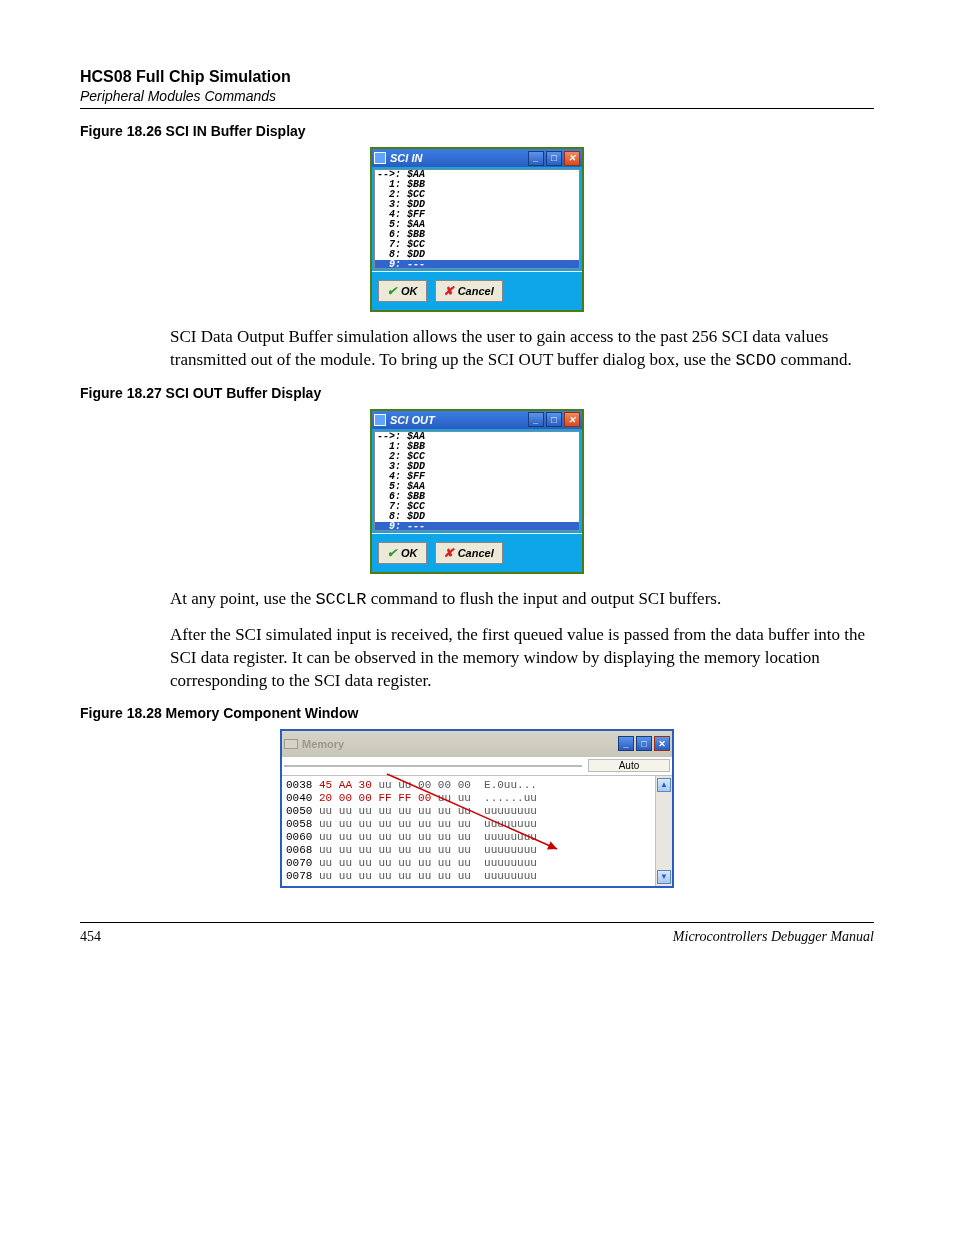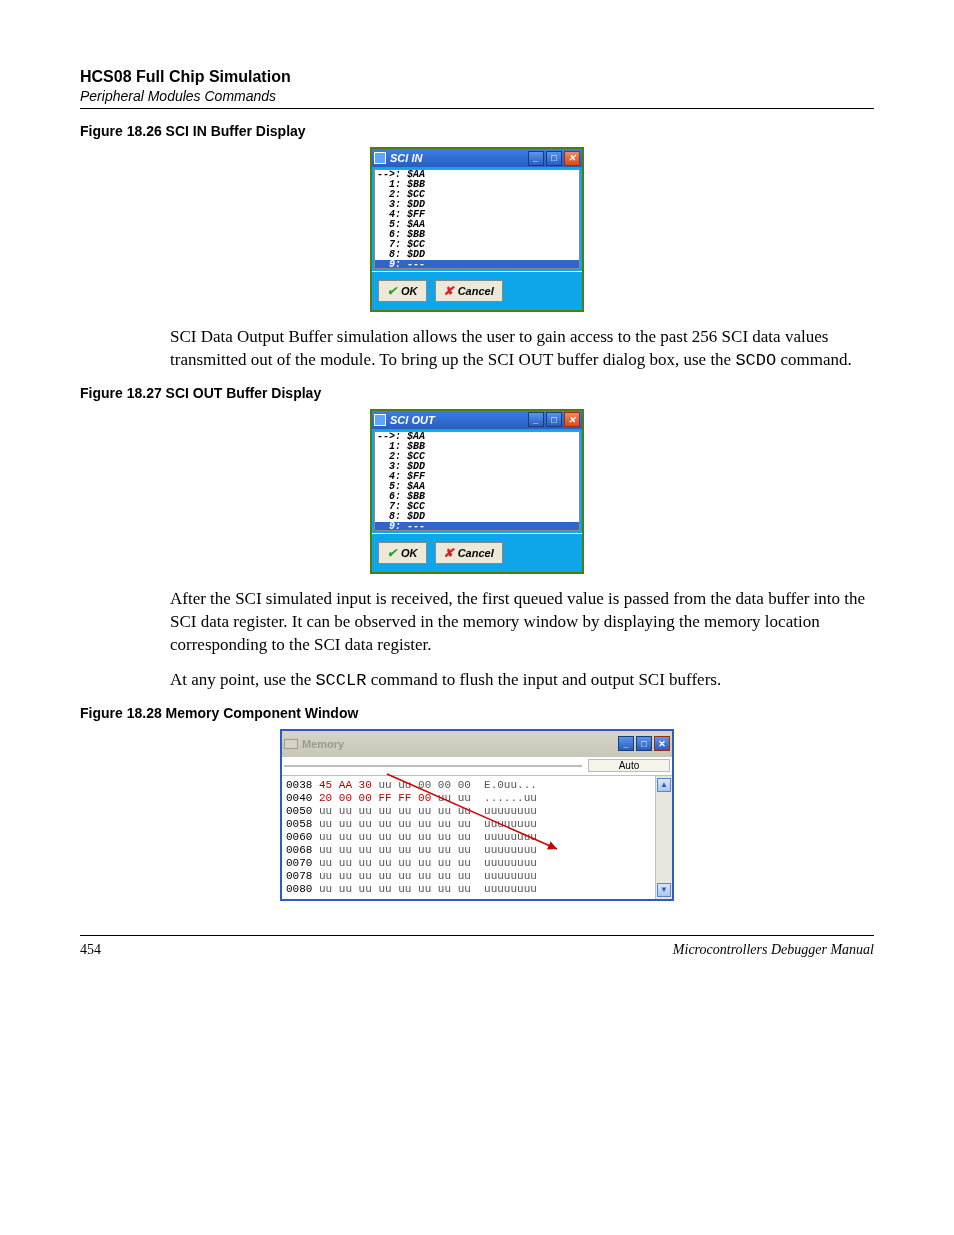--- a/index.html
+++ b/index.html
@@ -351,24 +351,24 @@
           <span>OK</span>
         </div>
         <div class="stdbtn">
           <span class="crs">✘</span>
           <span>Cancel</span>
         </div>
       </div>
     </div>
   </div>
 
-  <p class="bodytext">After the SCI simulated input is received, the first queued value is passed from the data buffer into the SCI data register. It can be observed in the memory window by displaying the memory location corresponding to the SCI data register.</p>
   <p class="bodytext">
     <span>At any point, use the </span><span class="mono">SCCLR</span><span> command to flush the input and output SCI buffers.</span>
   </p>
+  <p class="bodytext">After the SCI simulated input is received, the first queued value is passed from the data buffer into the SCI data register. It can be observed in the memory window by displaying the memory location corresponding to the SCI data register.</p>
 
   <div class="figcap">Figure 18.28  Memory Component Window</div>
 
   <div class="memfigwrap">
     <div class="memwin">
       <div class="titlebar">
         <div class="titlebar-left">
           <span class="appicon2"></span>
           <span>Memory</span>
         </div>
@@ -386,21 +386,20 @@
       <div class="membody">
         <div class="memrows" id="memrows">
             <div class="mrow"><span class="addr">0038</span> <span class="hi">45 AA 30</span><span> uu uu </span><span>00 00 00</span><span>  E.0uu...</span></div>
             <div class="mrow"><span class="addr">0040</span> <span class="hi">20 00 00 FF FF 00</span><span> uu uu</span><span>  ......uu</span></div>
             <div class="mrow"><span class="addr">0050</span> <span>uu uu uu uu uu uu uu uu</span><span>  uuuuuuuu</span></div>
             <div class="mrow"><span class="addr">0058</span> <span>uu uu uu uu uu uu uu uu</span><span>  uuuuuuuu</span></div>
             <div class="mrow"><span class="addr">0060</span> <span>uu uu uu uu uu uu uu uu</span><span>  uuuuuuuu</span></div>
             <div class="mrow"><span class="addr">0068</span> <span>uu uu uu uu uu uu uu uu</span><span>  uuuuuuuu</span></div>
             <div class="mrow"><span class="addr">0070</span> <span>uu uu uu uu uu uu uu uu</span><span>  uuuuuuuu</span></div>
             <div class="mrow"><span class="addr">0078</span> <span>uu uu uu uu uu uu uu uu</span><span>  uuuuuuuu</span></div>
-            <div class="mrow"><span class="addr">0080</span> <span>uu uu uu uu uu uu uu uu</span><span>  uuuuuuuu</span></div>
           </div>
         <div class="memscroll">
           <div class="scrollbtn">▲</div>
           <div class="scrolltrack"></div>
           <div class="scrollbtn">▼</div>
         </div>
       </div>
     </div>
     <svg class="redarrow" style="left:50%; top:40px; margin-left:-130px;" width="220" height="110">
       <defs>

